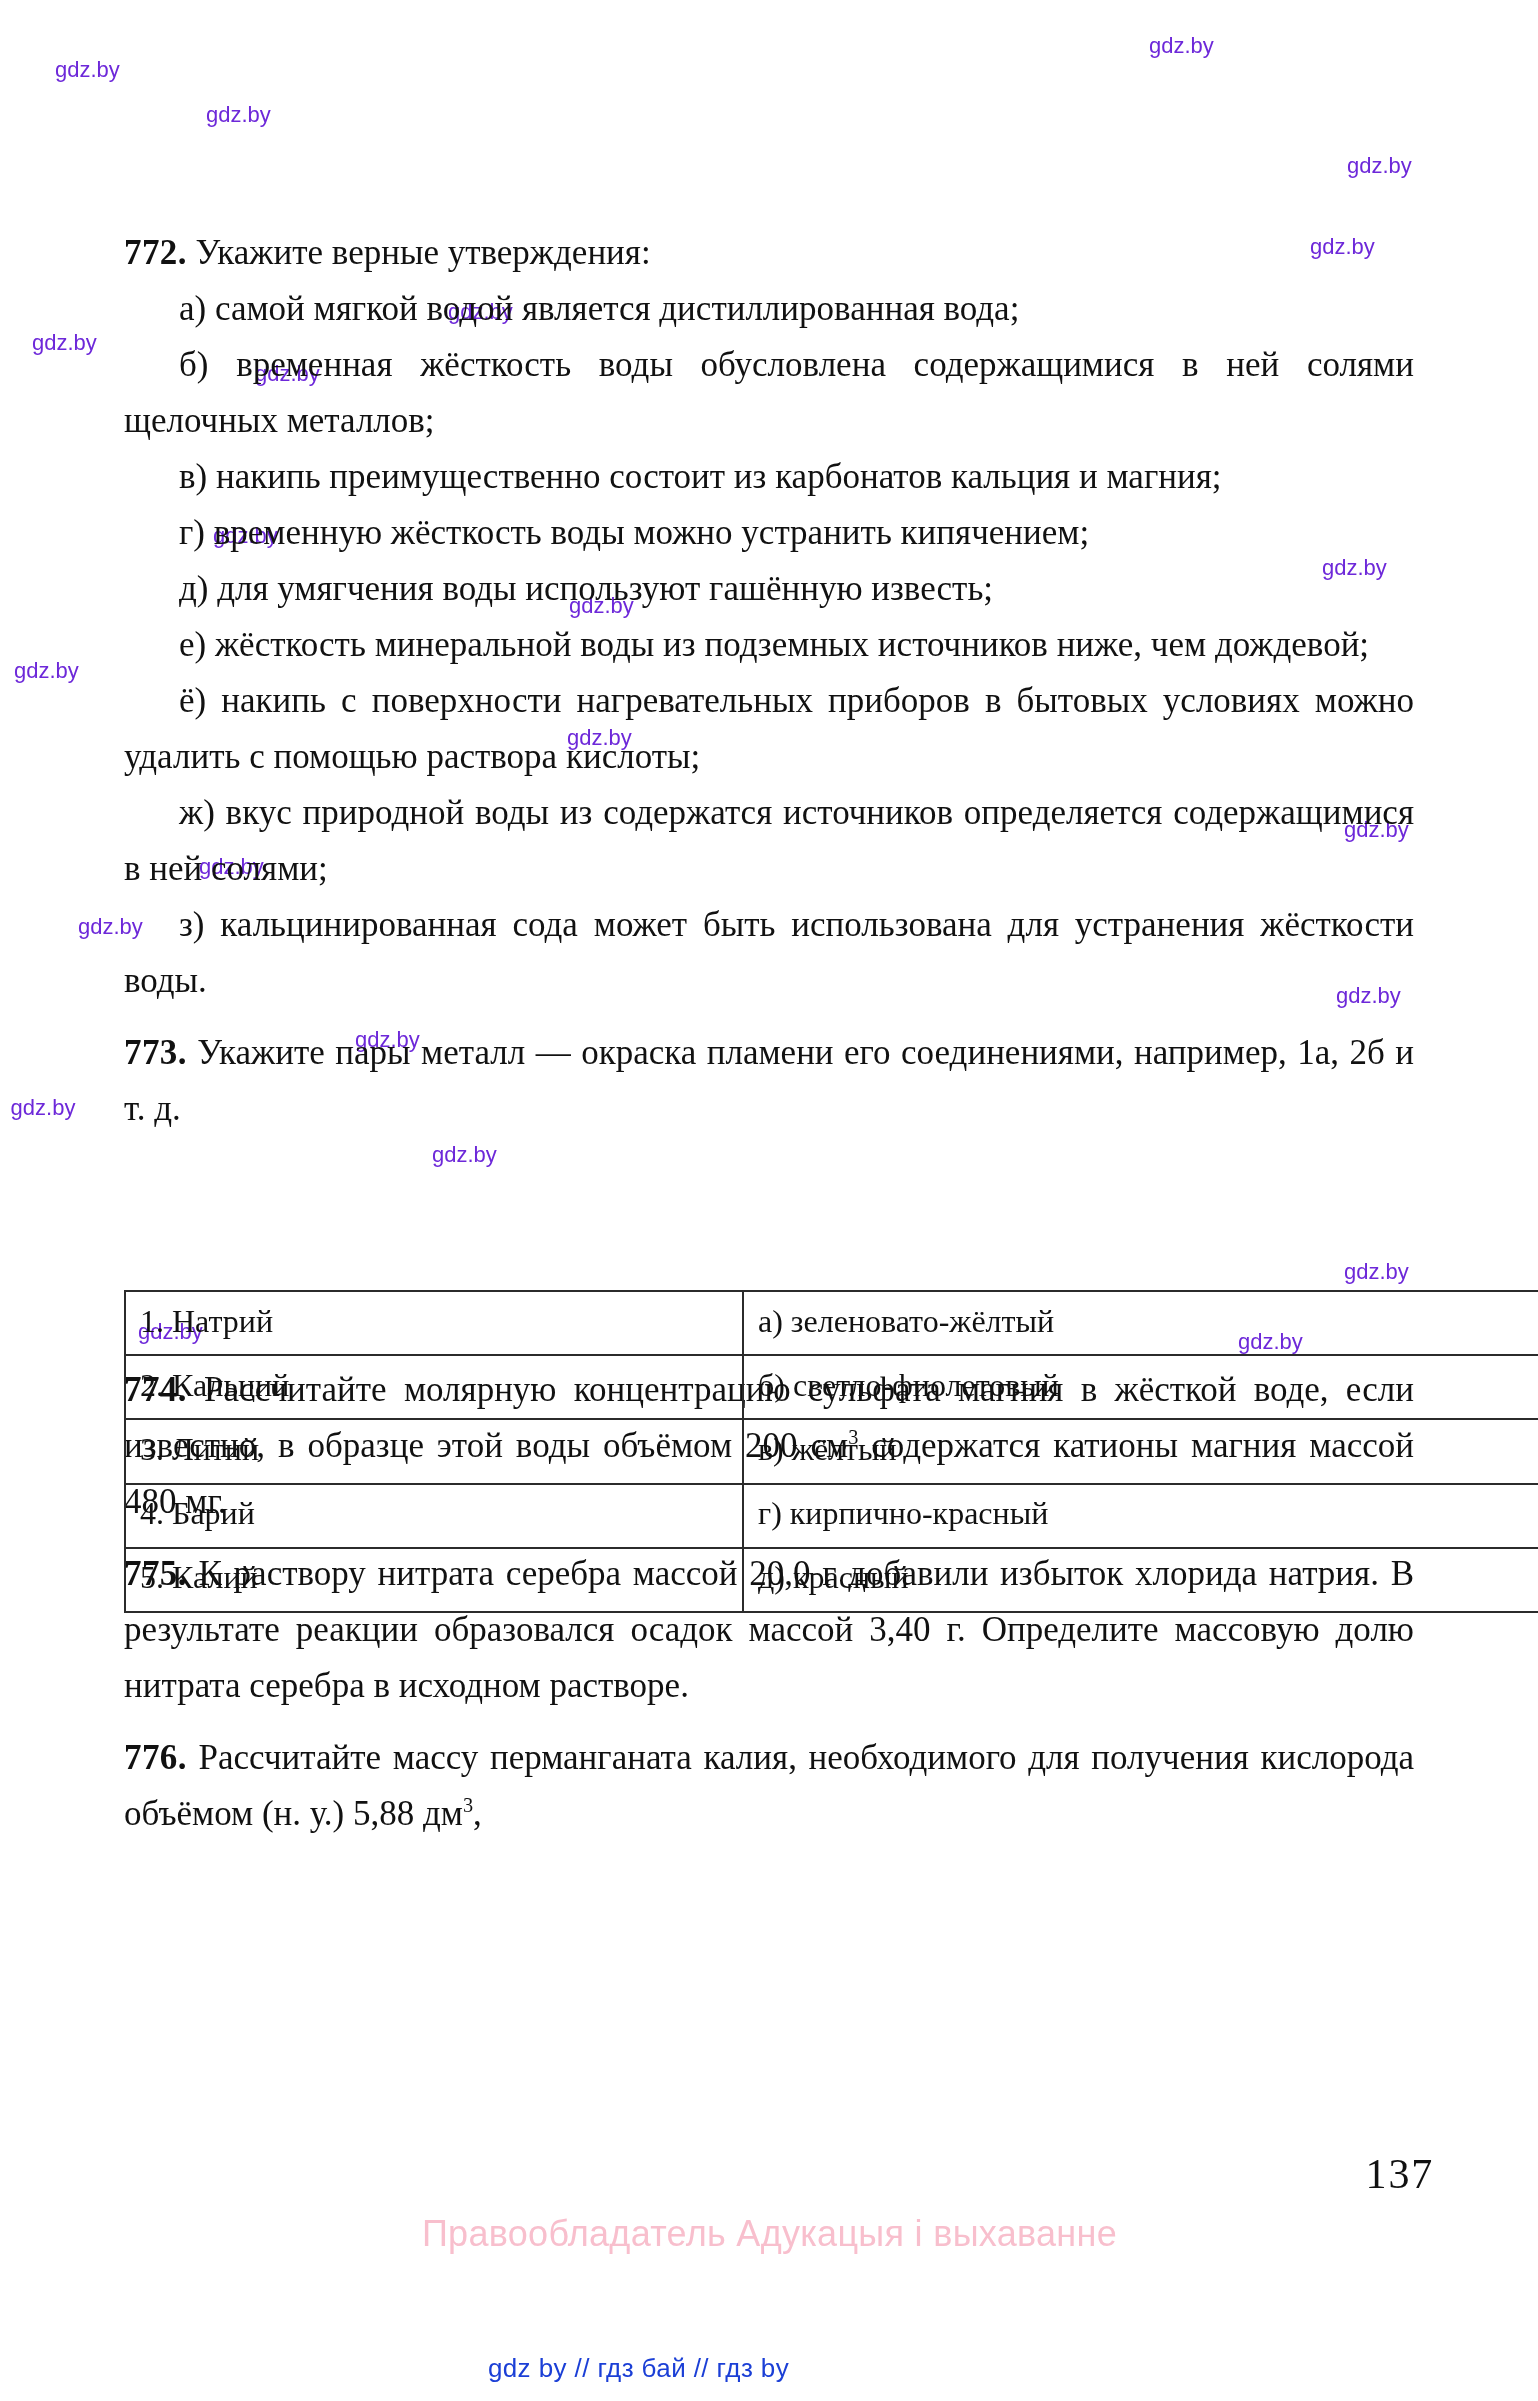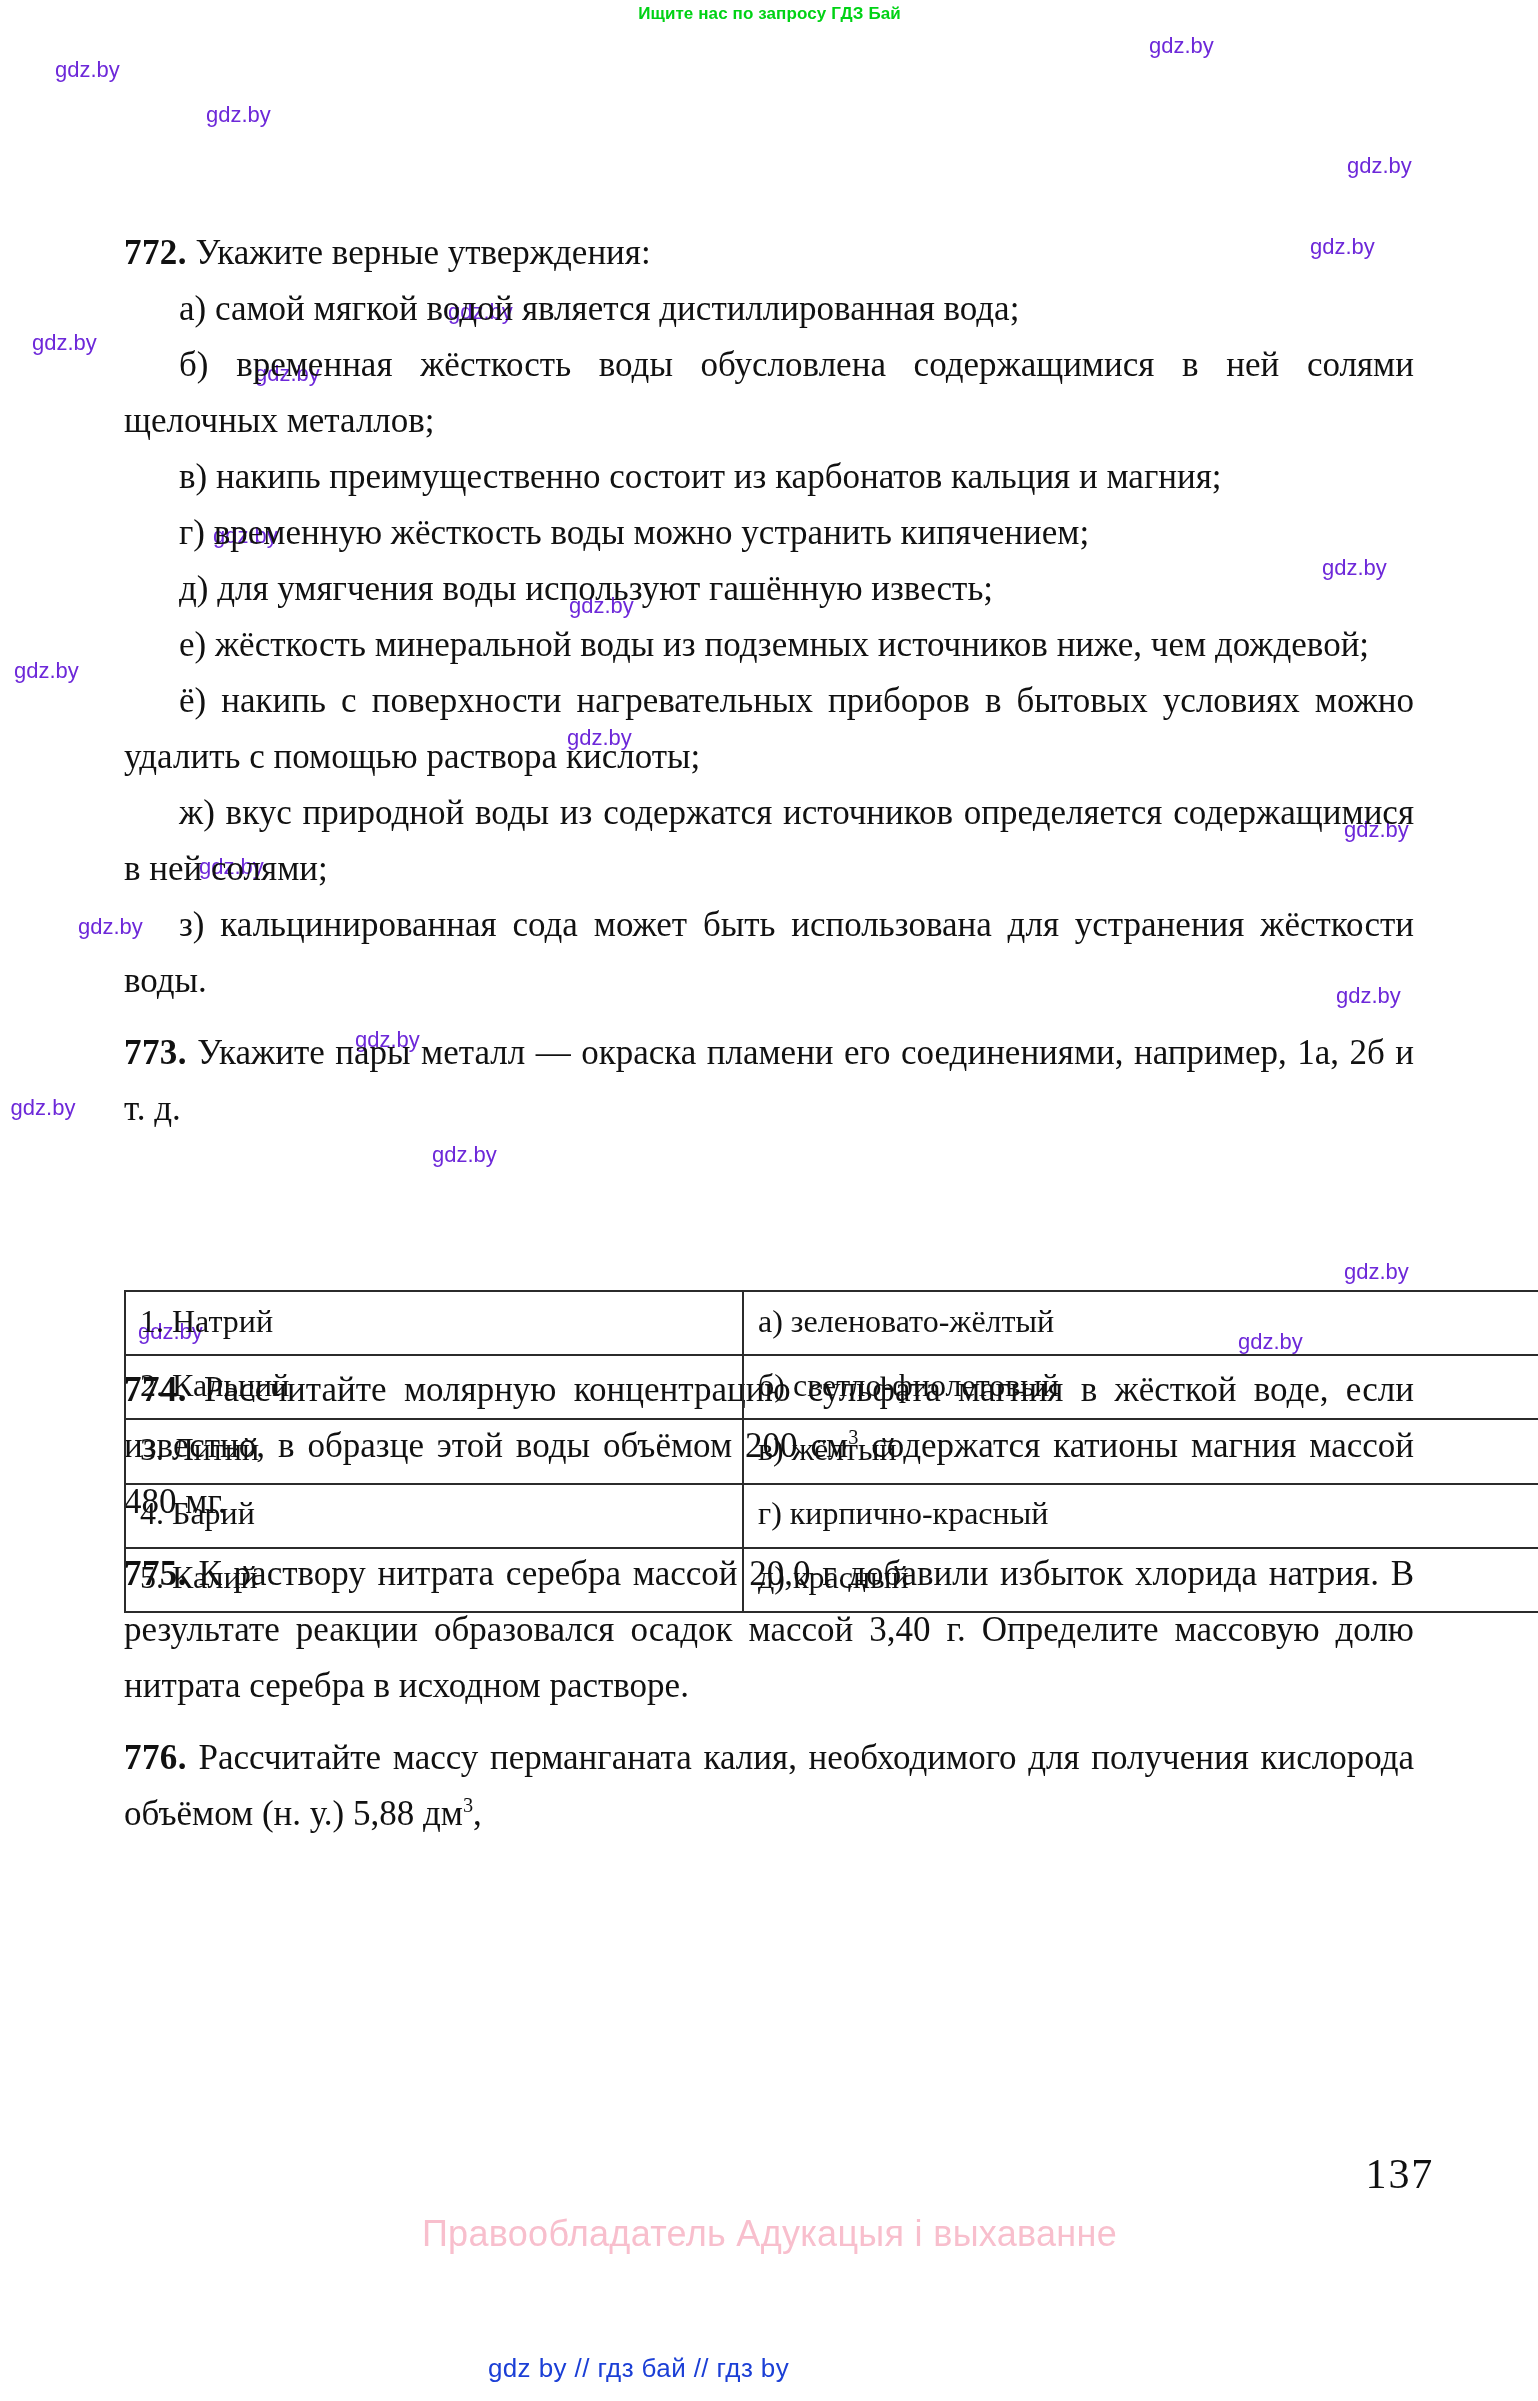--- a/index.html
+++ b/index.html
@@ -130,21 +130,20 @@
     color: #1b3fd6;
     white-space: nowrap;
     letter-spacing: 0.4px;
   }
 </style>
 </head>
 <body>
 
 <div class="page">
 
-  <div class="promo-banner">Ищите нас по запросу ГДЗ Бай</div>
 
   <div id="watermark-layer">
       <div class="wm" style="left: 1149px; top: 35px;">gdz.by</div>
       <div class="wm" style="left: 55px; top: 59px;">gdz.by</div>
       <div class="wm" style="left: 206px; top: 104px;">gdz.by</div>
       <div class="wm" style="left: 1347px; top: 155px;">gdz.by</div>
       <div class="wm" style="left: 1310px; top: 236px;">gdz.by</div>
       <div class="wm" style="left: 448px; top: 301px;">gdz.by</div>
       <div class="wm" style="left: 32px; top: 332px;">gdz.by</div>
       <div class="wm" style="left: 255px; top: 363px;">gdz.by</div>

